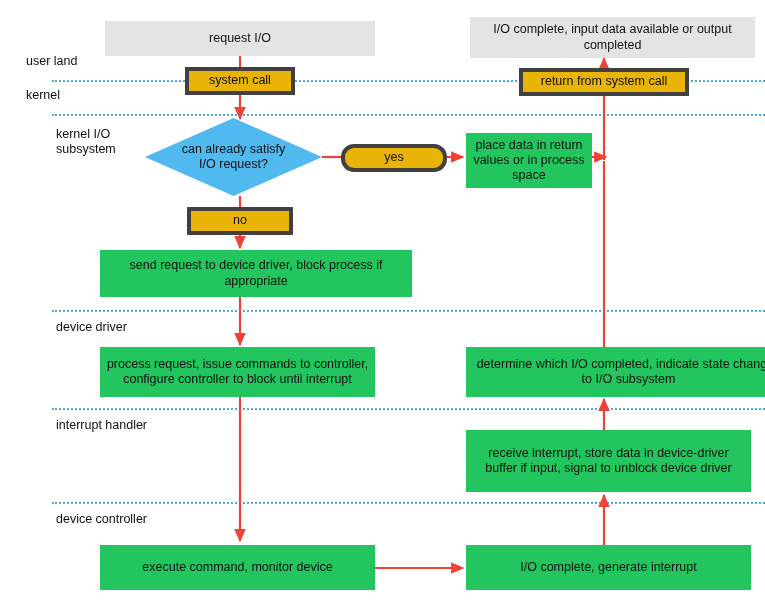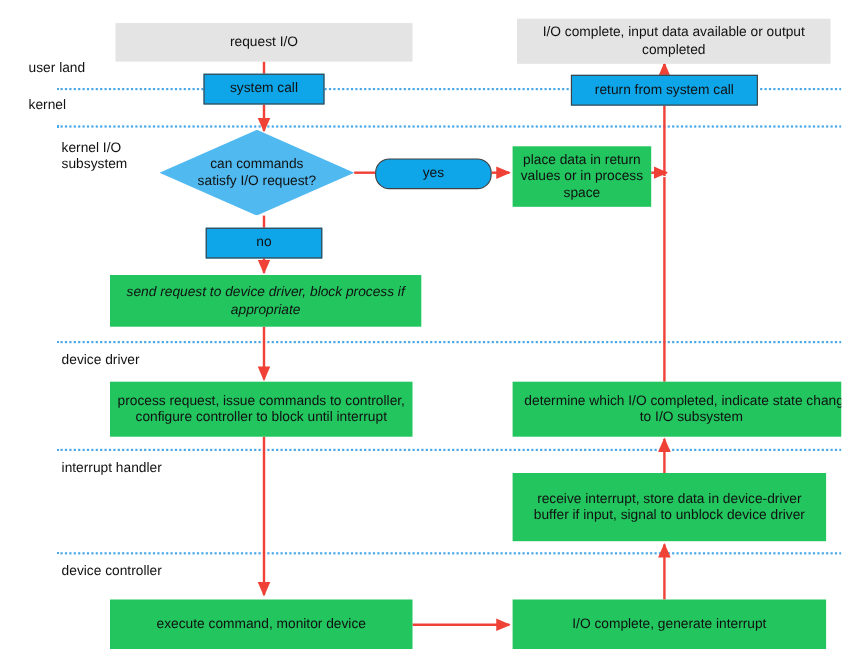--- a/index.html
+++ b/index.html
@@ -33,22 +33,22 @@
   }
   .node-gray {
     background: #e4e4e4;
     border: none;
   }
   .node-blue {
     background: #22c55e;
     border: none;
   }
   .node-white {
-    background: #0ea5e9;
-    border: 1px solid #404040;
+    background: #eab308;
+    border: 4px solid #404040;
   }
   .band-label {
     position: absolute;
     font-size: 12.5px;
     color: #111111;
     white-space: pre;
     line-height: 1.22;
     text-align: left;
   }
   .divider {
@@ -147,30 +147,30 @@
   <div class="node node-gray" style="left:470px; top:17px; width:285px; height:41px;">I/O complete, input data available or output completed</div>
 
   <div class="node node-gray" style="left:105px; top:21px; width:270px; height:35px;">request I/O</div>
 
   <div class="node node-white" style="left:185px; top:67px; width:110px; height:28px;">system call</div>
 
   <div class="node node-white" style="left:519px; top:68px; width:170px; height:28px;">return from system call</div>
 
   <div class="diamond-wrap" style="left:145px; top:118px; width:177px; height:78px;">
     <div class="diamond-shape"></div>
-    <div class="diamond-text" style="padding:0 34px;">can commands satisfy I/O request?</div>
+    <div class="diamond-text" style="padding:0 34px;">can already satisfy I/O request?</div>
   </div>
 
   <div class="node node-white" style="left:341px; top:144px; width:106px; height:28px;border-radius:13px;">yes</div>
 
   <div class="node node-white" style="left:187px; top:207px; width:106px; height:28px;">no</div>
 
   <div class="node node-blue" style="left:466px; top:133px; width:126px; height:55px;">place data in return values or in process space</div>
 
-  <div class="node node-blue" style="left:100px; top:250px; width:283px; height:47px;font-style:italic;">send request to device driver, block process if appropriate</div>
+  <div class="node node-blue" style="left:100px; top:250px; width:312px; height:47px;">send request to device driver, block process if appropriate</div>
 
   <div class="node node-blue" style="left:100px; top:347px; width:275px; height:50px;">process request, issue commands to controller, configure controller to block until interrupt</div>
 
   <div class="node node-blue" style="left:466px; top:347px; width:325px; height:50px;">determine which I/O completed, indicate state changes to I/O subsystem</div>
 
   <div class="node node-blue" style="left:466px; top:430px; width:285px; height:62px;">receive interrupt, store data in device-driver buffer if input, signal to unblock device driver</div>
 
   <div class="node node-blue" style="left:100px; top:545px; width:275px; height:45px;">execute command, monitor device</div>
 
   <div class="node node-blue" style="left:466px; top:545px; width:285px; height:45px;">I/O complete, generate interrupt</div>

